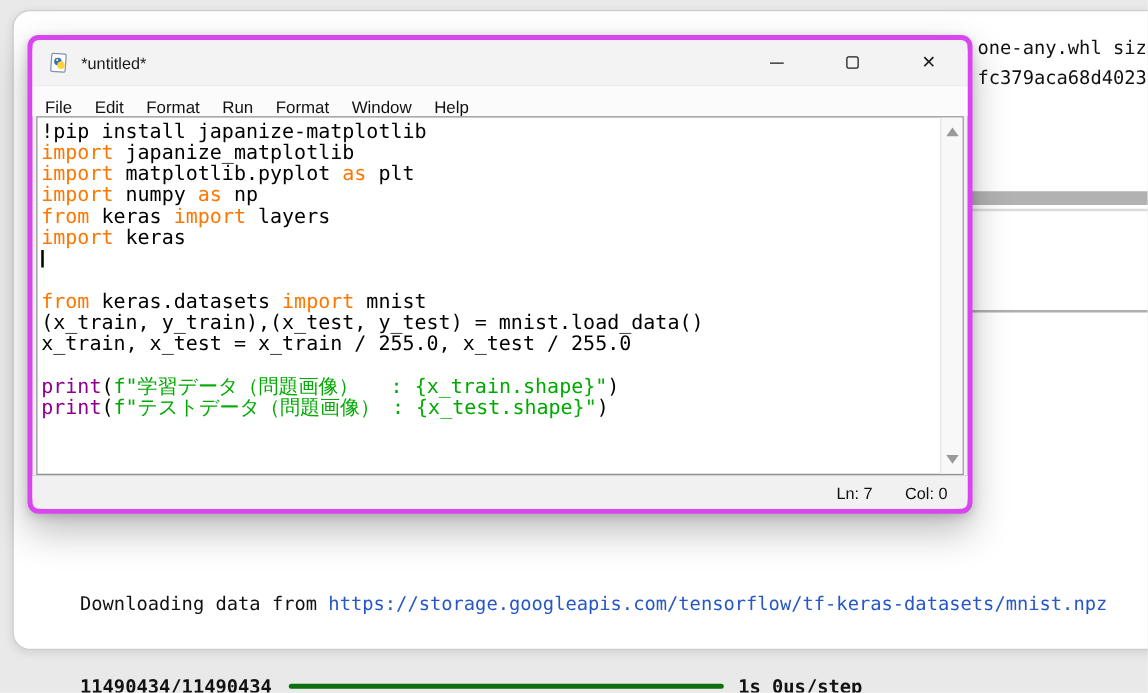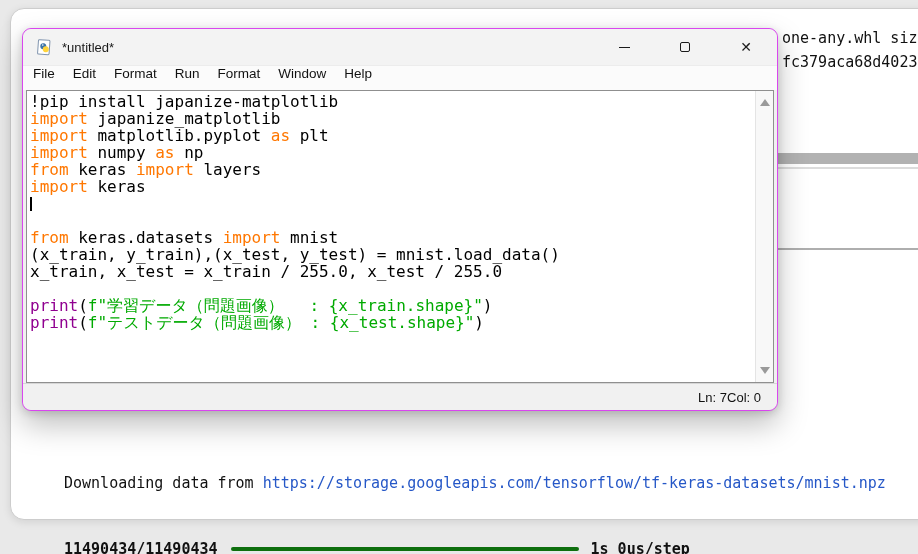--- a/index.html
+++ b/index.html
@@ -33,39 +33,39 @@
   .dl-link  { color:var(--link); cursor:pointer; }
   .bold     { font-weight:bold; }
   .prog-bar {
     display:inline-block; width:348px; height:4px; border-radius:2px;
     background:var(--progress); vertical-align:3px; margin:0 12px 0 13px;
   }
 
   
   .idle {
     position:absolute; left:22px; top:28px; width:756px; height:383px;
-    background:#f1f1f1; border:1px solid #d946ef; border-radius:9px;
+    background:#f1f1f1; border:4px solid #d946ef; border-radius:9px;
     box-shadow:0 14px 30px rgba(0,0,0,0.25), 0 2px 8px rgba(0,0,0,0.15);
     display:flex; flex-direction:column;
   }
   .titlebar {
     flex:0 0 37px; display:flex; align-items:center;
     background:#f3f3f3; border-radius:9px 9px 0 0; border-bottom:1px solid #ececec;
   }
   .title-icon { margin-left:13px; width:17px; height:17px; transform:rotate(4deg); }
   .title-text { margin-left:9px; font-size:13px; color:#1a1a1a; }
   .controls   { margin-left:auto; display:flex; height:100%; align-items:stretch; }
   .ctrl { width:46px; display:flex; align-items:center; justify-content:center; margin-left:15px; cursor:default; }
   .ctrl:last-child { margin-right:8px; }
   .min-glyph  { width:11px; border-top:1.4px solid #1a1a1a; }
   .max-glyph  { width:10px; height:10px; border:1.4px solid #1a1a1a; border-radius:2px; }
   .close-glyph{ font-size:14px; color:#1a1a1a; line-height:1; font-family:"DejaVu Sans",sans-serif; }
 
   .menubar {
-    flex:0 0 24px; background:#fbfbfb; display:flex; align-items:flex-start;
+    flex:0 0 24px; background:#fbfbfb; display:flex; align-items:flex-end;
     padding-left:1px; font-size:13.5px; color:#111;
   }
   .menu-item { padding:0 9px; }
 
   .editor-frame {
     flex:1 1 auto; margin:0 3px; border:1px solid #8f8f8f;
     background:#fff; position:relative; overflow:hidden;
   }
   .code {
     position:absolute; left:0; top:0; right:18px; bottom:0; padding:2px 0 0 3px;
@@ -79,21 +79,21 @@
   .caret { display:inline-block; width:2px; height:14px; background:#000; vertical-align:-2px; }
 
   .vscroll { position:absolute; top:0; right:0; bottom:0; width:18px; background:#f8f8f8; border-left:1px solid #e4e4e4; }
   .tri-up   { position:absolute; top:8px; left:4px; width:0; height:0;
               border-left:5px solid transparent; border-right:5px solid transparent; border-bottom:7px solid #9a9a9a; }
   .tri-down { position:absolute; bottom:8px; left:4px; width:0; height:0;
               border-left:5px solid transparent; border-right:5px solid transparent; border-top:7px solid #9a9a9a; }
 
   .statusbar {
     flex:0 0 27px; background:#f1f1f1; border-top:1px solid #d6d6d6;
-    display:flex; justify-content:flex-end; align-items:center; 
+    display:flex; justify-content:flex-end; align-items:center; gap:26px;
     padding-right:16px; font-size:13px; color:#111; border-radius:0 0 9px 9px;
   }
 </style>
 </head>
 <body>
 
 <div class="bg-window">
   <div class="bg-top-text"><div>one-any.whl size=</div><div>fc379aca68d40238b</div></div>
   <div class="bg-bar"></div>
   <div class="bg-hairline1"></div>

